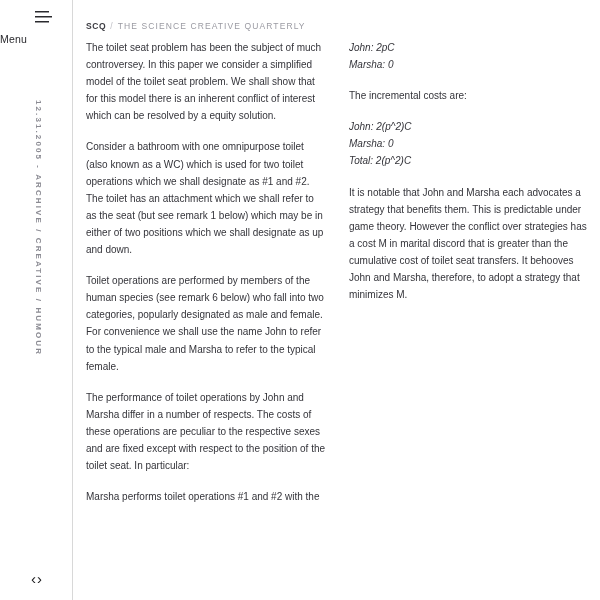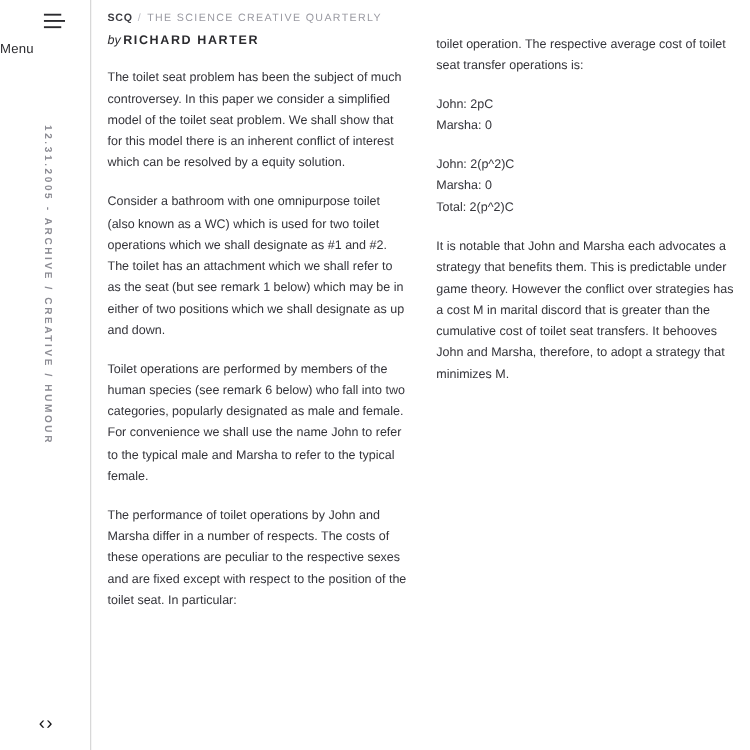--- a/index.html
+++ b/index.html
@@ -87,20 +87,21 @@
   .rail-nav .prev { margin-right: 1px; }
 
   
   .content {
     position: relative;
     flex: 1 1 auto;
     height: 493px;
     box-sizing: border-box;
     padding: 9px 10px 0 13px;
     overflow: hidden;
+    margin-top: 12px;
   }
 
   .breadcrumb {
     font-size: 8.5px;
     letter-spacing: 1.1px;
     color: #9a9aa2;
     margin: 0 0 8px 0;
     white-space: nowrap;
   }
   .breadcrumb .scq {
@@ -142,20 +143,21 @@
     margin-right: 2px;
   }
 
   p.para {
     font-size: 10px;
     line-height: 17.1px;
     margin: 0 0 14px 0;
     color: #34343a;
   }
   p.para.italic {
+    font-style: italic;
     margin-bottom: 14px;
   }
 </style>
 </head>
 <body>
 
 <div class="page">
 
   <div class="rail">
 
@@ -180,30 +182,30 @@
 
   <div class="content">
 
     <div class="breadcrumb">
       <span class="scq">SCQ</span><span class="sep">/</span><span>THE SCIENCE CREATIVE QUARTERLY</span>
     </div>
 
     <div class="columns">
 
 
-      <p class="byline"><span class="by">by</span><span>RICHARD HARTER</span></p>
 
       <p class="para">The toilet seat problem has been the subject of much controversey. In this paper we consider a simplified model of the toilet seat problem. We shall show that for this model there is an inherent conflict of interest which can be resolved by a equity solution.</p>
       <p class="para">Consider a bathroom with one omnipurpose toilet (also known as a WC) which is used for two toilet operations which we shall designate as #1 and #2. The toilet has an attachment which we shall refer to as the seat (but see remark 1 below) which may be in either of two positions which we shall designate as up and down.</p>
       <p class="para">Toilet operations are performed by members of the human species (see remark 6 below) who fall into two categories, popularly designated as male and female. For convenience we shall use the name John to refer to the typical male and Marsha to refer to the typical female.</p>
       <p class="para">The performance of toilet operations by John and Marsha differ in a number of respects. The costs of these operations are peculiar to the respective sexes and are fixed except with respect to the position of the toilet seat. In particular:</p>
       <p class="para">Marsha performs toilet operations #1 and #2 with the seat in the down position. John performs toilet operation #1 with the seat in the up position and toilet operation #2 with the seat in the down position. If the seat is in the wrong position before performing the toilet operation. The respective average cost of toilet seat transfer operations is:</p>
 
       <p class="para italic"><span>John: 2pC</span><br><span>Marsha: 0</span></p>
 
+      <p class="para">The incremental costs are:</p>
 
       <p class="para italic"><span>John: 2(p^2)C</span><br><span>Marsha: 0</span><br><span>Total: 2(p^2)C</span></p>
 
       <p class="para">It is notable that John and Marsha each advocates a strategy that benefits them. This is predictable under game theory. However the conflict over strategies has a cost M in marital discord that is greater than the cumulative cost of toilet seat transfers. It behooves John and Marsha, therefore, to adopt a strategy that minimizes M.</p>
 
     </div>
   </div>
 </div>
 
 </body></html>

